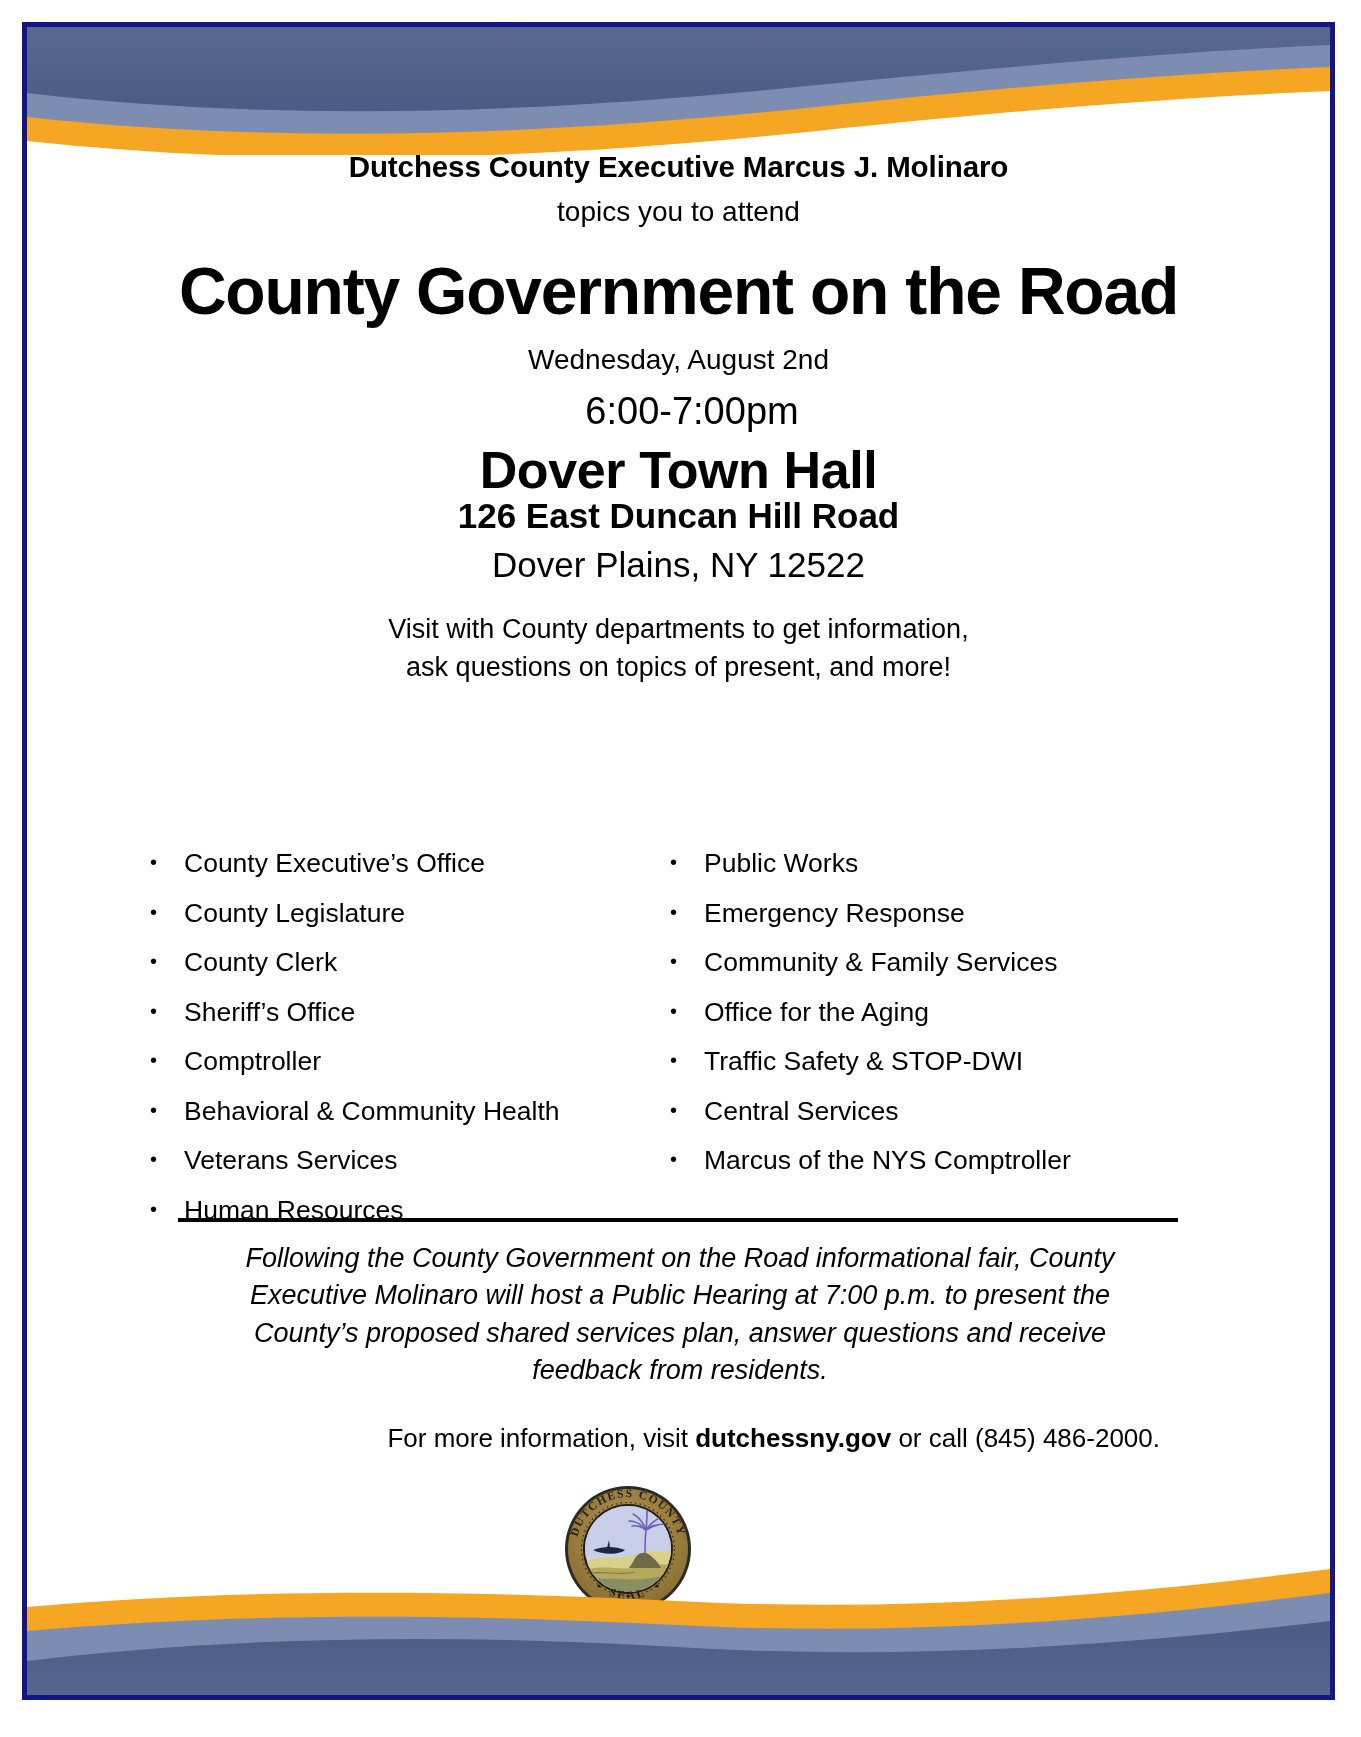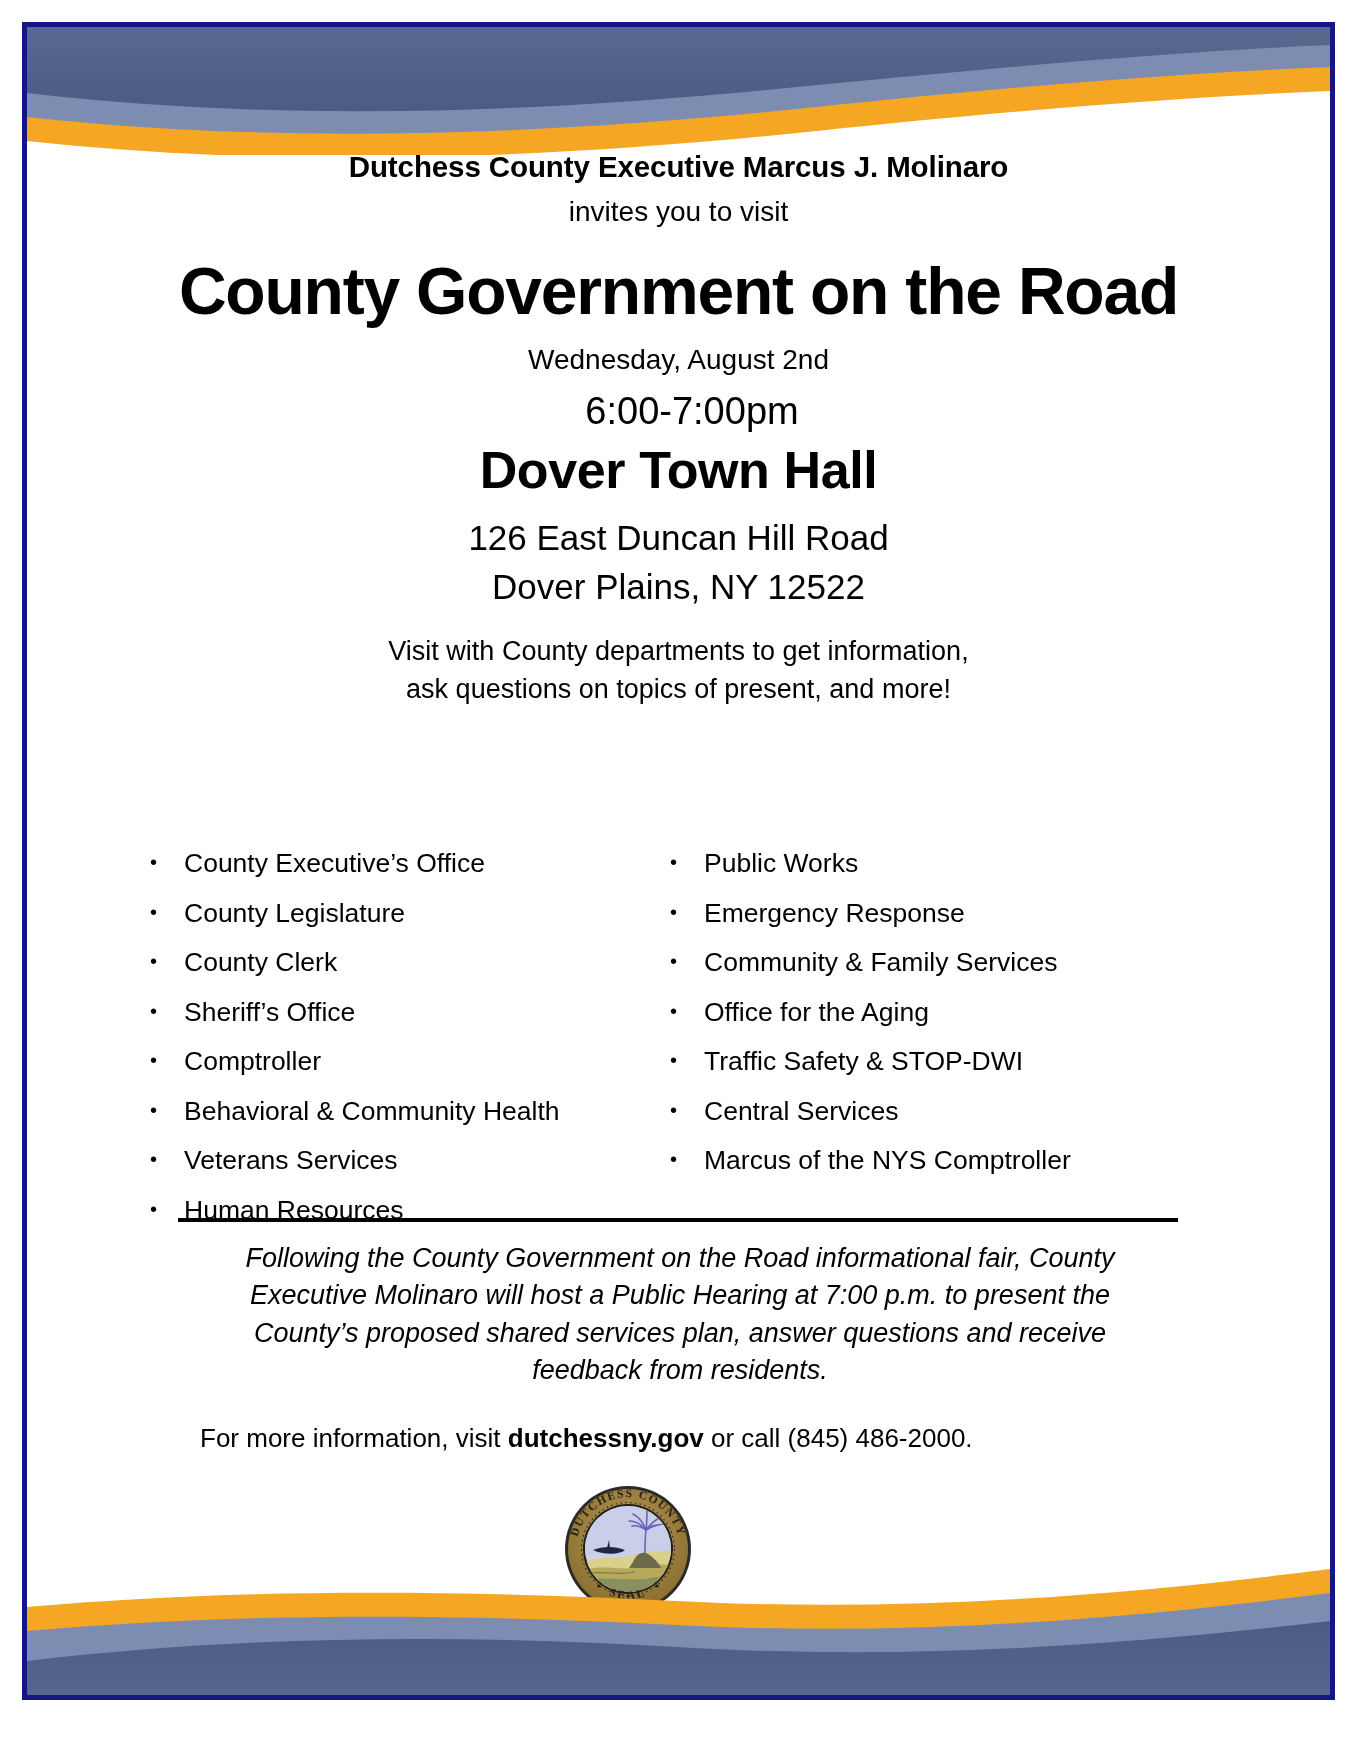--- a/index.html
+++ b/index.html
@@ -97,23 +97,23 @@
   }
   .venue-name {
     font-size: 52px;
     font-weight: bold;
     letter-spacing: -0.4px;
     line-height: 1.0;
     margin-top: 14px;
   }
   .venue-street {
     font-size: 35px;
-    font-weight: normal;
-    line-height: 1.0;
-    margin-top: 24px;
+    font-weight: bold;
+    line-height: 1.0;
+    margin-top: 2px;
   }
   .venue-citystate {
     font-size: 35px;
     font-weight: normal;
     line-height: 1.0;
     margin-top: 14px;
   }
   .blurb {
     font-size: 27px;
     font-weight: normal;
@@ -174,21 +174,21 @@
     font-size: 27px;
     line-height: 1.38;
   }
 
   
   .contact {
     position: absolute;
     left: 200px;
     top: 1425px;
     width: 960px;
-    text-align: left;
+    text-align: right;
     font-size: 26px;
     line-height: 1.0;
   }
   .contact b { font-weight: bold; }
 
   
   .seal-wrap {
     position: absolute;
     left: 563px;
     top: 1484px;
@@ -215,21 +215,21 @@
       <path d="M0,86 C260,114 520,104 790,76 C1000,54 1160,42 1303,36 L1303,64 C1160,70 1000,82 790,104 C520,132 260,142 0,114 Z" fill="#f5a623"></path>
 
       <path d="M0,0 L1303,0 L1303,40 C1160,46 1000,58 790,80 C520,108 260,118 0,90 Z" fill="#7d8db2"></path>
 
       <path d="M0,0 L1303,0 L1303,18 C1160,24 1000,38 790,58 C520,86 260,96 0,66 Z" fill="url(#dkblue-t)"></path>
     </svg>
   </div>
 
   <div class="content">
     <div class="line-invite-name">Dutchess County Executive Marcus J. Molinaro</div>
-    <div class="line-invite-sub">invites you to visit</div>
+    <div class="line-invite-sub">topics you to attend</div>
     <div class="event-title">County Government on the Road</div>
     <div class="event-date">Wednesday, August 2nd</div>
     <div class="event-time">6:00-7:00pm</div>
     <div class="venue-name">Dover Town Hall</div>
     <div class="venue-street">126 East Duncan Hill Road</div>
     <div class="venue-citystate">Dover Plains, NY 12522</div>
     <div class="blurb">
       <div>Visit with County departments to get information,</div>
       <div>ask questions on topics of present, and more!</div>
     </div>

